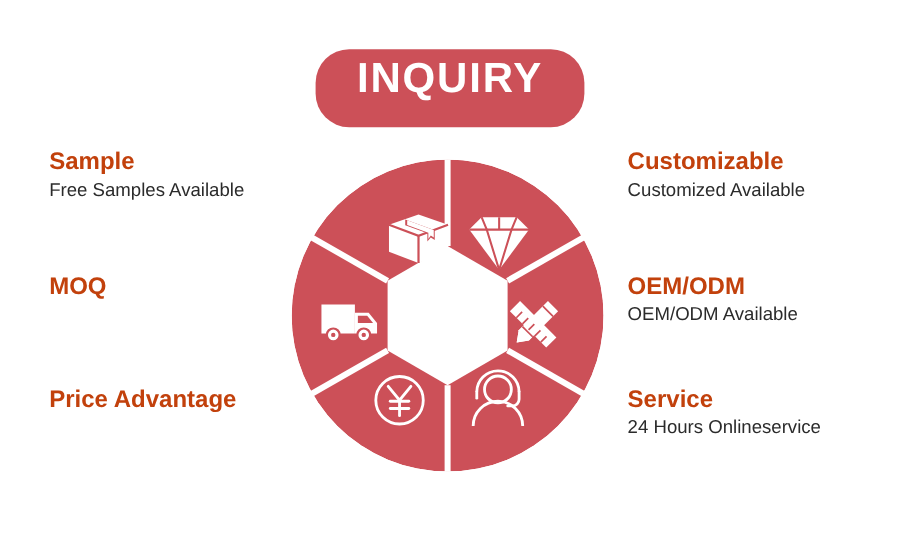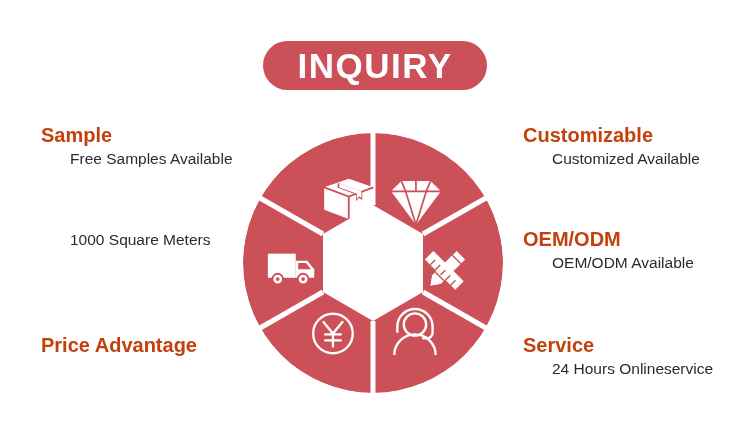--- a/index.html
+++ b/index.html
@@ -20,21 +20,21 @@
     top: 41px;
     left: 0;
     width: 750px;
     display: flex;
     justify-content: center;
     align-items: center;
   }
   .banner {
     background: #cc5058;
     border-radius: 28px;
-    padding: 7px 34px 7px 34px;
+    padding: 7px 34px 23px 34px;
     display: inline-block;
   }
   .banner-text {
     color: #ffffff;
     font-size: 35px;
     font-weight: bold;
     letter-spacing: 1.5px;
     line-height: 1;
     display: block;
   }
@@ -65,26 +65,25 @@
     white-space: nowrap;
   }
   .item .sub {
     font-size: 15.5px;
     font-weight: normal;
     color: #2b2b2b;
     line-height: 1.2;
     display: block;
     margin-top: 3px;
     white-space: nowrap;
-    margin-left: 29px;
   }
 
   .row1 { top: 124px; }
   .row2 { top: 228px; }
-  .row3 { top: 334px; }
+  .row3 { top: 322px; }
 </style>
 </head>
 <body>
 
 <div class="banner-wrap">
   <div class="banner">
     <span class="banner-text">INQUIRY</span>
   </div>
 </div>
 
@@ -180,21 +179,21 @@
     </g>
   </svg>
 </div>
 
 <div class="col col-left">
   <div class="item row1">
     <span class="title">Sample</span>
     <span class="sub">Free Samples Available</span>
   </div>
   <div class="item row2">
-    <span class="sub">1000 Square Meters</span>
+    <span class="title">MOQ</span>
   </div>
   <div class="item row3">
     <span class="title">Price Advantage</span>
   </div>
 </div>
 
 <div class="col col-right">
   <div class="item row1">
     <span class="title">Customizable</span>
     <span class="sub">Customized Available</span>

